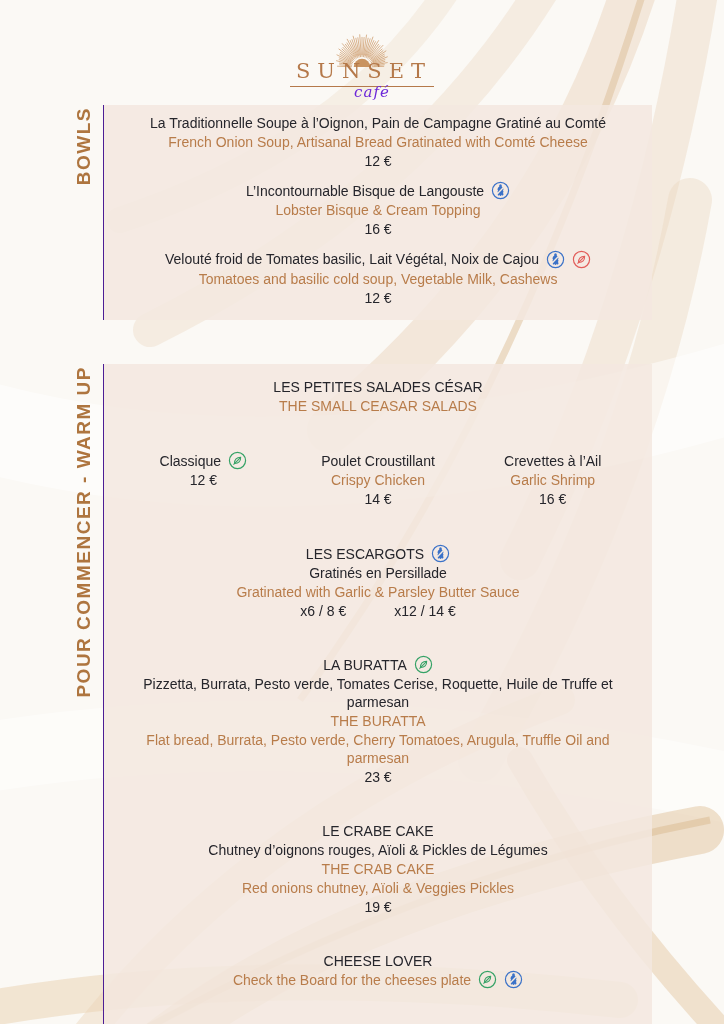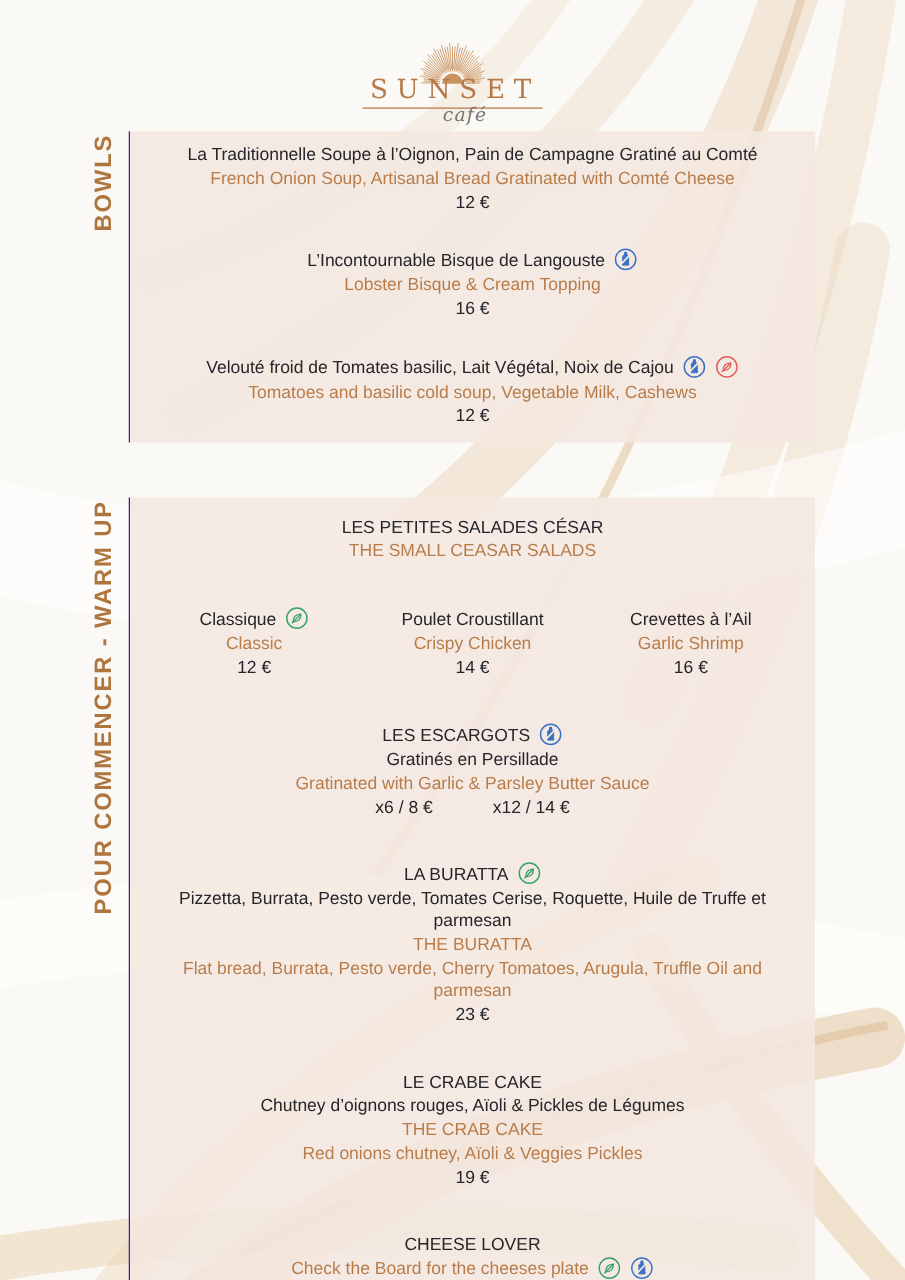--- a/index.html
+++ b/index.html
@@ -17,21 +17,21 @@
   .sun{display:inline-block;margin-bottom:-7px;}
   .wordmark{
     display:inline-block;line-height:1;
     font-family:"DejaVu Serif","Liberation Serif",serif;
     font-size:21px;letter-spacing:7px;color:#b5794a;
     border-bottom:1.5px solid #b5794a;padding:0 2px 4px 6px;text-align:right;
   }
   .tagline{
     display:block;line-height:1;margin-top:-2px;
     font-family:"DejaVu Serif","Liberation Serif",serif;
-    font-style:italic;font-size:15px;color:#737373;letter-spacing:1px;margin-left:20px;
+    font-style:italic;font-size:15px;color:#6d28d9;letter-spacing:1px;margin-left:20px;
   }
 
   
   #menu-sections{margin-top:5px;}
   .section-row{display:flex;margin:0 72px 0 58px;}
   .section-row + .section-row{margin-top:44px;}
   .gutter{width:45px;position:relative;flex:none;}
   .section-label{
     position:absolute;top:2px;right:8px;
     writing-mode:vertical-lr;transform:rotate(180deg);
@@ -40,21 +40,21 @@
   }
   .panel{
     flex:1;border-left:1px solid #4c1d95;
     background:rgba(243,232,223,0.86);
     text-align:center;
   }
   .panel.section-bowls{padding:8px 12px 12px;}
   .panel.section-starters{padding:13px 12px 38px;}
 
   .group{margin:0;}
-  .section-bowls .group + .group{margin-top:29px;}
+  .section-bowls .group + .group{margin-top:12px;}
   .section-starters .group + .group{margin-top:36px;}
 
   .line{font-size:14px;line-height:18px;margin:1px 0;}
   .line.fr{color:#25252b;}
   .line.en{color:#b87c4a;}
   .line.price{color:#25252b;}
   .line.parts{display:flex;justify-content:center;gap:48px;}
 
   .cols{display:flex;}
   .col{flex:1;}
@@ -206,21 +206,20 @@
             <div class="line en"><span>THE SMALL CEASAR SALADS</span></div>
           </div>
           <div class="group">
             <div class="cols">
               <div class="col">
                 <div class="line fr"><span>Classique</span><span class="badge"><svg width="19" height="19" viewBox="0 0 24 24" fill="none">
       <circle cx="12" cy="12" r="10.2" stroke="#35a266" stroke-width="1.5"></circle>
       <path d="M8.2 15.8 C8.2 10.8 11.2 8.2 16 8 C16.2 13 13.4 15.9 8.2 15.8 Z" stroke="#35a266" stroke-width="1.3"></path>
       <line x1="6.9" y1="17.1" x2="15.4" y2="8.6" stroke="#35a266" stroke-width="1.3"></line>
     </svg></span></div>
-                <div class="line en"><span>Classic</span></div>
                 <div class="line price"><span>12 €</span></div>
               </div>
               <div class="col">
                 <div class="line fr"><span>Poulet Croustillant</span></div>
                 <div class="line en"><span>Crispy Chicken</span></div>
                 <div class="line price"><span>14 €</span></div>
               </div>
               <div class="col">
                 <div class="line fr"><span>Crevettes à l’Ail</span></div>
                 <div class="line en"><span>Garlic Shrimp</span></div>

